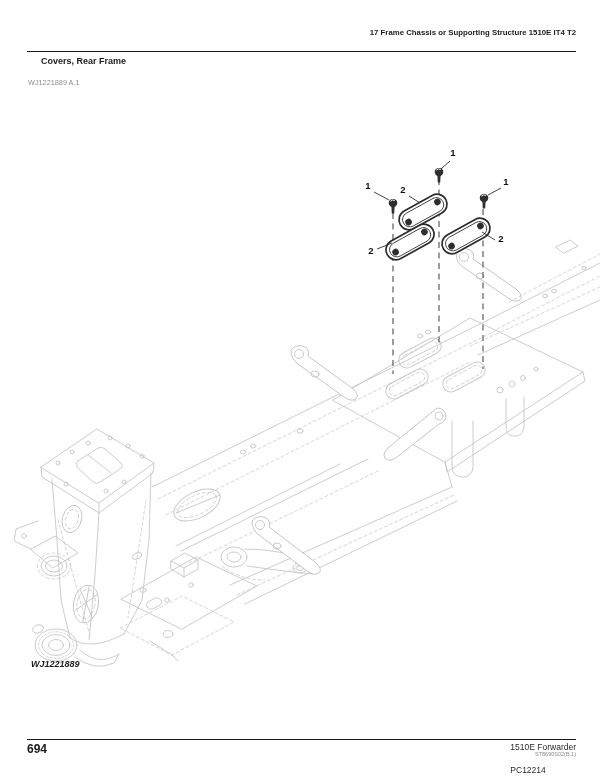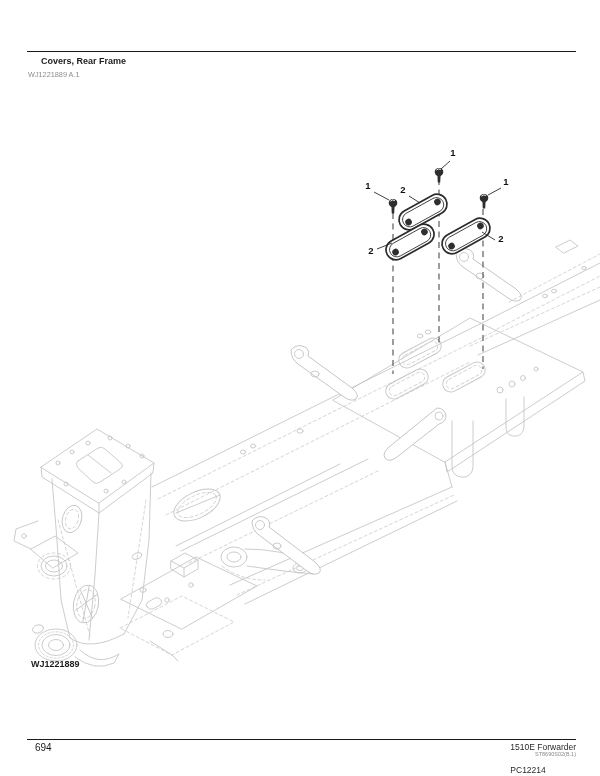--- a/index.html
+++ b/index.html
@@ -7,45 +7,46 @@
   body {
     width:600px; height:776px; position:relative; overflow:hidden;
     font-family:"Liberation Sans", sans-serif; color:#1a1a1a;
   }
   .abs { position:absolute; }
   
   .hdr { top:28px; right:24px; text-align:right; font-weight:bold;
          font-size:7.8px; line-height:10px; letter-spacing:0; color:#1c1c1c; }
   .rule-top { top:51px; left:27px; right:24px; border-top:1.8px solid #1a1a1a; height:0; }
   .sec-title { top:56px; left:28px; font-weight:bold; font-size:9px; color:#1c1c1c;margin-left:13px; }
-  .fig-ref { top:70px; left:28px; font-size:7.3px; color:#8d8d8d; }
-  .fig-label { top:659px; left:31px; font-weight:bold; font-size:9px; color:#1c1c1c; }
+  .fig-ref { top:78px; left:28px; font-size:7.3px; color:#8d8d8d; }
+  .fig-label { top:659px; left:31px; font-weight:bold; font-size:9px; color:#1c1c1c;font-style:italic; }
   
   .rule-bot { top:739px; left:27px; right:24px; border-top:1.4px solid #1a1a1a; height:0; }
-  .pg-num { top:742px; left:27px; font-weight:normal; font-size:10px;margin-left:8px; }
+  .pg-num { top:742px; left:27px; font-weight:bold; font-size:12px; }
   .ftr-right { top:742px; right:24px; display:flex; gap:13px; font-size:8.5px; color:#2a2a2a;flex-direction:column; }
   .doc-code { top:751px; right:24px; font-size:5.5px; color:#8a8a8a; }
   
   .fig-area { top:0; left:0; width:600px; height:776px; }
   svg { position:absolute; top:0; left:0; }
   .fr  { fill:none; stroke:#c6c6c6; stroke-width:0.9; stroke-linecap:round; stroke-linejoin:round; }
   .frd { fill:none; stroke:#cecece; stroke-width:0.85; stroke-dasharray:3 2.6; stroke-linecap:round; }
   .frf { fill:#ffffff; stroke:#c2c2c2; stroke-width:0.95; stroke-linejoin:round; }
   .drop { stroke:#4d4d4d; stroke-width:1.1; stroke-dasharray:6 4.5; fill:none; }
   .leader { stroke:#2b2b2b; stroke-width:0.9; fill:none; }
   .cov-o { fill:#ffffff; stroke:#2b2b2b; stroke-width:1.7; }
   .cov-i { fill:none; stroke:#2b2b2b; stroke-width:0.8; }
   .dkf { fill:#2e2e2e; stroke:none; }
   .callout { position:absolute; width:12px; text-align:center;
              font-weight:bold; font-size:9.5px; line-height:12px; color:#111; }
 </style>
 </head>
 <body>
 
 <div class="abs hdr">
+  <div>17 Frame Chassis or Supporting Structure 1510E IT4 T2</div>
 </div>
 <div class="abs rule-top"></div>
 <div class="abs sec-title">Covers, Rear Frame</div>
 <div class="abs fig-ref">WJ1221889 A.1</div>
 
 <div class="abs fig-area">
   <svg width="600" height="776" viewBox="0 0 600 776">
 
     <g>
       <path class="fr" d="M41,467 L97,429 L154,463 L99,503 Z"></path>

